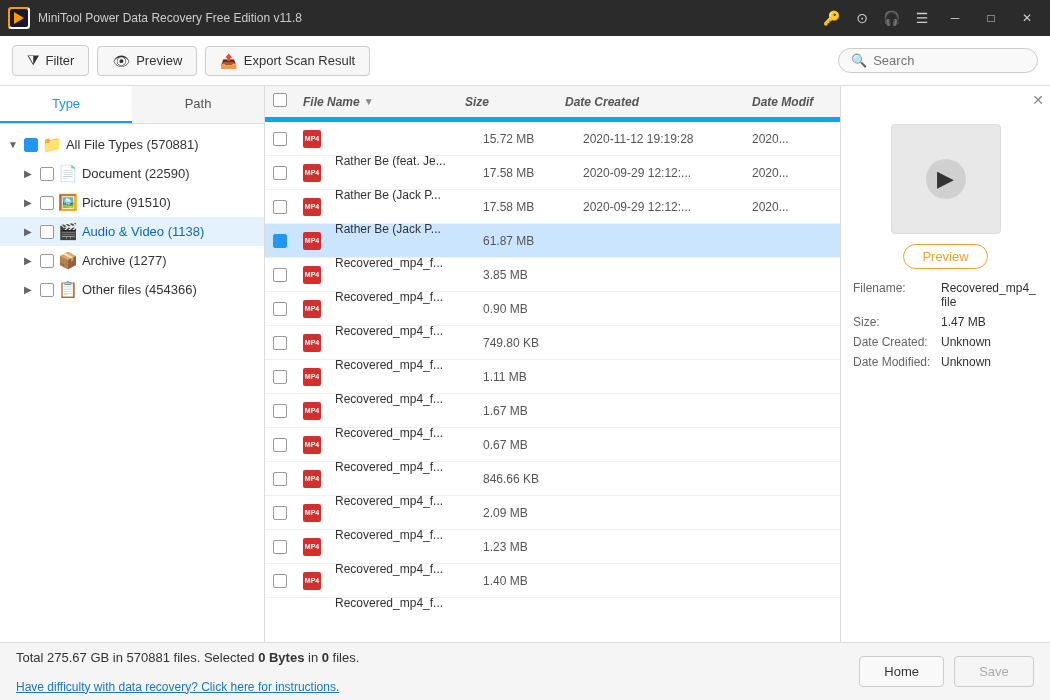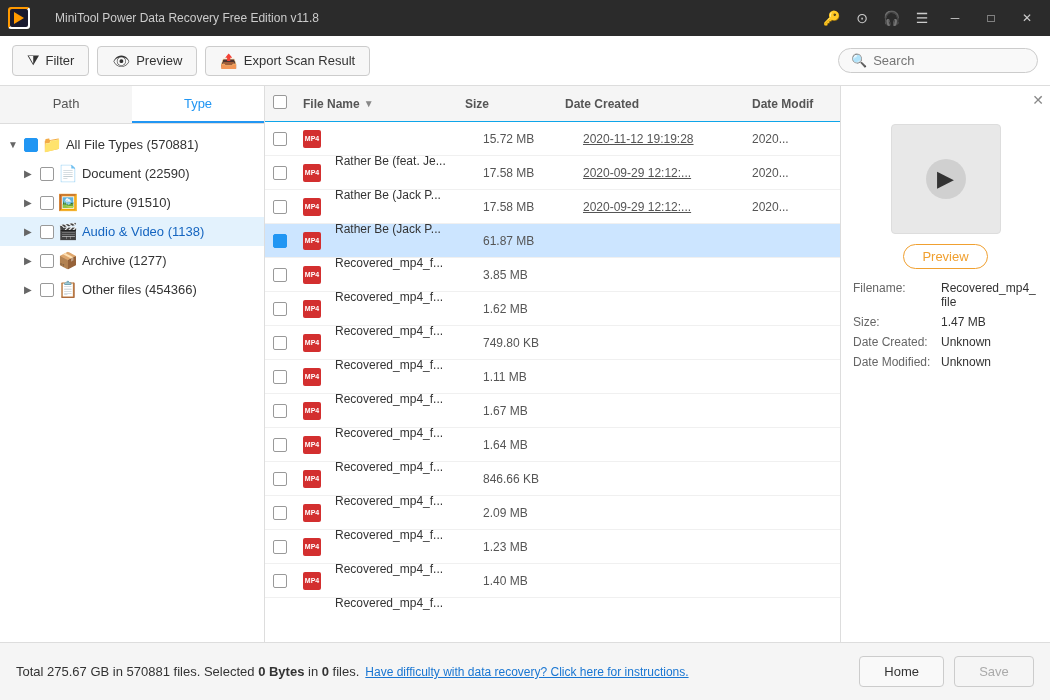--- a/index.html
+++ b/index.html
@@ -15,21 +15,21 @@
       padding: 0 8px;
       flex-shrink: 0;
     }
     .titlebar-logo {
       width: 22px; height: 22px; margin-right: 8px;
       background: linear-gradient(135deg, #f90 50%, #fff 50%);
       border-radius: 3px;
       display: flex; align-items: center; justify-content: center;
       font-size: 10px; font-weight: bold; color: #2b2b2b;
     }
-    .titlebar-title { flex: 1; font-size: 12px; margin-left: 17px; }
+    .titlebar-title { flex: 1; font-size: 12px; }
     .titlebar-icons { display: flex; gap: 6px; align-items: center; }
     .titlebar-icon {
       width: 24px; height: 24px; display: flex; align-items: center; justify-content: center;
       color: #ccc; font-size: 14px; cursor: pointer; border-radius: 3px;
     }
     .win-btn { width: 30px; height: 24px; display: flex; align-items: center; justify-content: center; color: #ccc; font-size: 12px; cursor: pointer; }
 
     
     .toolbar {
       background: #fff;
@@ -136,24 +136,25 @@
       flex: 1;
       display: flex;
       flex-direction: column;
       overflow: hidden;
     }
 
     .file-list-header {
       display: flex;
       align-items: center;
       background: #f5f5f5;
-      border-bottom: 1px solid #0ea5e9;
+      border-bottom: 5px solid #0ea5e9;
       padding: 0 8px;
       height: 36px;
       flex-shrink: 0;
+      font-style: italic;
     }
     .col-check { width: 30px; }
     .col-name { flex: 1; display: flex; align-items: center; gap: 4px; }
     .col-size { width: 100px; }
     .col-date-created { width: 178px; }
     .col-date-modified { width: 80px; margin-left: 9px; }
     .col-header { font-size: 12px; color: #555; font-weight: 600; }
     .sort-icon { font-size: 10px; color: #888; }
 
     .file-rows { flex: 1; overflow-y: auto; }
@@ -169,21 +170,21 @@
     .file-row .col-check { display: flex; align-items: center; }
     .mp4-icon {
       width: 18px; height: 18px;
       background: #d32f2f;
       border-radius: 2px;
       display: flex; align-items: center; justify-content: center;
       font-size: 7px; color: #fff; font-weight: bold;
     }
     .file-name-text { font-size: 12px; color: #333; overflow: hidden; text-overflow: ellipsis; white-space: nowrap; max-width: 150px; margin-top: 44px; }
     .file-size { font-size: 12px; color: #555; width: 100px; }
-    .file-date { font-size: 12px; color: #555; width: 160px; text-decoration: underline; }
+    .file-date { font-size: 12px; color: #555; width: 160px; }
     .file-date-mod { font-size: 12px; color: #555; width: 80px; }
 
     
     .preview-panel {
       width: 210px;
       border-left: 1px solid #ddd;
       background: #fff;
       display: flex;
       flex-direction: column;
       flex-shrink: 0;
@@ -231,21 +232,21 @@
     .statusbar {
       background: #f5f5f5;
       border-top: 1px solid #ddd;
       height: 58px;
       display: flex;
       align-items: center;
       padding: 0 16px;
       flex-shrink: 0;
       gap: 0;
     }
-    .status-text { font-size: 13px; color: #333; flex: 1; display: flex; gap: 6px; }
+    .status-text { font-size: 13px; color: #333; flex: 1; display: flex; flex-direction: column; gap: 14px; }
     .status-line1 { }
     .status-bold { font-weight: 700; }
     .status-link { color: #1976d2; text-decoration: underline; cursor: pointer; font-size: 12px; }
     .status-buttons { display: flex; gap: 10px; }
     .status-btn {
       padding: 7px 24px;
       border: 1px solid #ccc;
       border-radius: 4px;
       background: #f9f9f9;
       cursor: pointer;
@@ -298,25 +299,25 @@
   <div class="search-box">
     <span class="search-icon">🔍</span>
     <input type="text" placeholder="Search" style="">
   </div>
 </div>
 
 <div class="main-content">
 
   <div class="left-panel">
     <div class="tabs-header">
+      <div class="tab active">
+        <span>Type</span>
+      </div>
       <div class="tab">
         <span>Path</span>
-      </div>
-      <div class="tab active">
-        <span>Type</span>
       </div>
     </div>
     <div class="tree-area">
 
       <div class="tree-item level1">
         <span class="expand-arrow">▼</span>
         <span class="checkbox checked"></span>
         <span class="file-type-icon">📁</span>
         <span class="tree-label">All File Types (570881)</span>
       </div>
@@ -447,21 +448,21 @@
     </div>
         <div class="file-row">
       <div class="col-check">
         <span class="checkbox"></span>
       </div>
       <div class="col-name" style="display:flex;align-items:center;flex:1;overflow:hidden;">
         <div class="mp4-icon">MP4</div>
         <span style="width:6px;"></span>
         <span class="file-name-text">Recovered_mp4_f...</span>
       </div>
-      <div class="file-size col-size">1.62 MB</div>
+      <div class="file-size col-size">0.90 MB</div>
       <div class="file-date col-date-created"></div>
       <div class="file-date-mod col-date-modified"></div>
     </div>
         <div class="file-row">
       <div class="col-check">
         <span class="checkbox"></span>
       </div>
       <div class="col-name" style="display:flex;align-items:center;flex:1;overflow:hidden;">
         <div class="mp4-icon">MP4</div>
         <span style="width:6px;"></span>
@@ -499,21 +500,21 @@
     </div>
         <div class="file-row">
       <div class="col-check">
         <span class="checkbox"></span>
       </div>
       <div class="col-name" style="display:flex;align-items:center;flex:1;overflow:hidden;">
         <div class="mp4-icon">MP4</div>
         <span style="width:6px;"></span>
         <span class="file-name-text">Recovered_mp4_f...</span>
       </div>
-      <div class="file-size col-size">1.64 MB</div>
+      <div class="file-size col-size">0.67 MB</div>
       <div class="file-date col-date-created"></div>
       <div class="file-date-mod col-date-modified"></div>
     </div>
         <div class="file-row">
       <div class="col-check">
         <span class="checkbox"></span>
       </div>
       <div class="col-name" style="display:flex;align-items:center;flex:1;overflow:hidden;">
         <div class="mp4-icon">MP4</div>
         <span style="width:6px;"></span>

